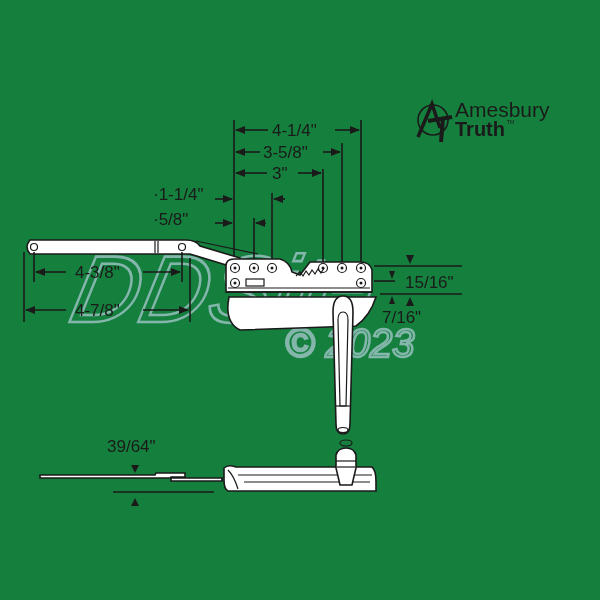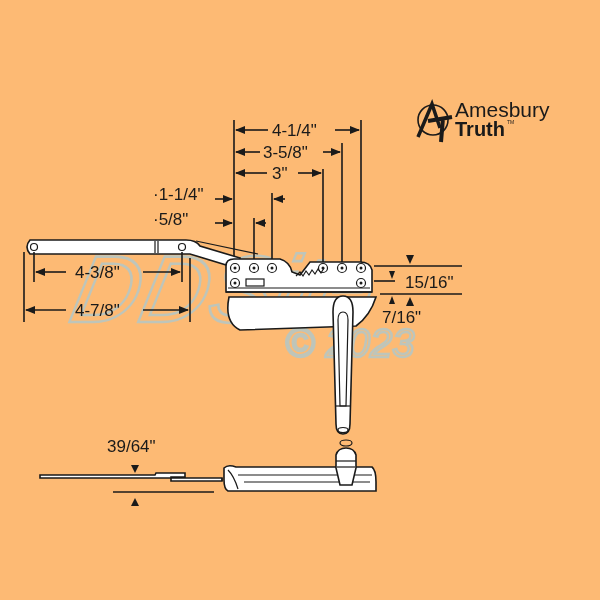--- a/index.html
+++ b/index.html
@@ -1,16 +1,16 @@
 <!DOCTYPE html>
 <html><head>
 <meta charset="utf-8">
 <style>
   html, body { margin:0; padding:0; background:#ffffff; }
-  .canvas { position:relative; width:600px; height:600px; overflow:hidden; background:#fdba74; }
+  .canvas { position:relative; width:600px; height:600px; overflow:hidden; background:#15803d; }
   svg { position:absolute; left:0; top:0; }
   .dim { font-family:"Liberation Sans", sans-serif; font-size:17px; fill:#1a1a1a; }
   .logo1 { font-family:"Liberation Sans", sans-serif; font-size:21px; fill:#1a1a1a; font-weight:normal; }
   .logo2 { font-family:"Liberation Sans", sans-serif; font-size:20px; fill:#1a1a1a; font-weight:bold; }
   .tm { font-family:"Liberation Sans", sans-serif; font-size:5px; fill:#1a1a1a; }
   .wm { font-family:"Liberation Sans", sans-serif; font-style:italic; fill:none; stroke:#a9c9d2; stroke-width:2.5; opacity:0.75; }
   .ln { stroke:#1a1a1a; stroke-width:1.6; fill:none; }
   .thin { stroke:#1a1a1a; stroke-width:1.2; fill:none; }
   .part { stroke:#1a1a1a; stroke-width:1.6; fill:#ffffff; }
 </style>

